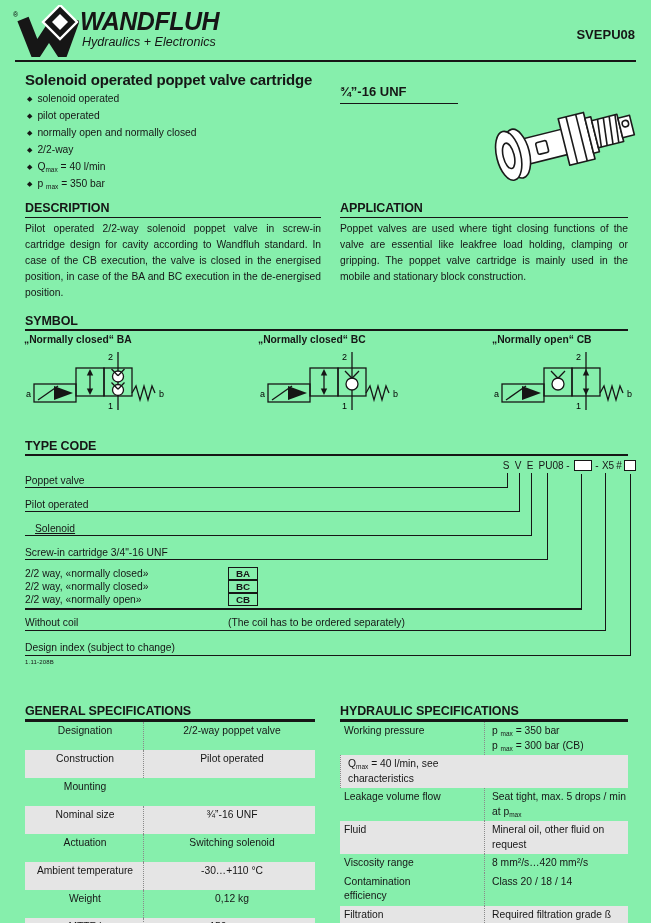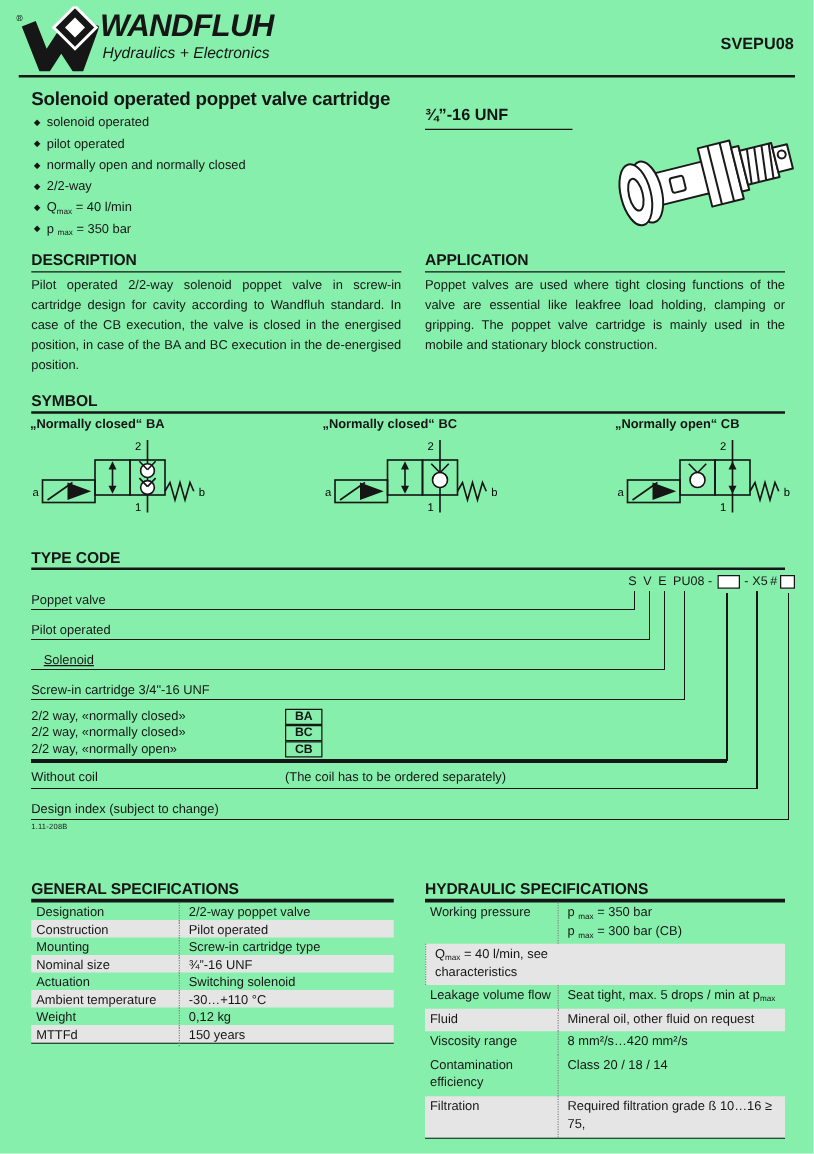--- a/index.html
+++ b/index.html
@@ -35,22 +35,22 @@
   .tc-label { position:absolute; font-size:10.3px; line-height:12px; white-space:nowrap; }
   .tc-code { position:absolute; font-size:10px; line-height:11px; top:4px; transform:translateX(-50%); white-space:nowrap; }
   .code-box { position:absolute; border:1px solid #161616; height:11px; top:4px; background:#fff; }
   .opt-box { position:absolute; width:30px; height:13px; border:1.5px solid #161616; font-size:9.8px; font-weight:bold; text-align:center; line-height:11px; }
   .footnote { position:absolute; font-size:6px; letter-spacing:0.2px; }
 
   
   .spec-table { position:absolute; border-bottom:1px solid #161616; font-size:10.3px; }
   .spec-row { display:grid; }
   .spec-row.shade { background:#e5e5e5; }
-  .gen .spec-row { grid-template-columns:118px 1fr; height:14px; }
-  .hyd .spec-row { grid-template-columns:106px 1fr; }
+  .gen .spec-row { grid-template-columns:118px 1fr; height:28px;text-align:center; }
+  .hyd .spec-row { grid-template-columns:106px 1fr;gap:38px; }
   .cell-label { padding:2px 2px 1px 4px; line-height:13.5px; }
   .cell-value { border-left:1px dotted #8a8a8a; padding:2px 2px 1px 7px; line-height:13.5px; }
   .hyd .cell-label, .hyd .cell-value { padding-top:2px; padding-bottom:2px; line-height:14.5px; }
   sub { font-size:6.5px; line-height:0; vertical-align:-2px; }
 </style>
 </head>
 <body>
 
 <div class="page">
 
@@ -247,21 +247,20 @@
     <div class="spec-row">
       <div class="cell-label">Designation</div>
       <div class="cell-value">2/2-way poppet valve</div>
     </div>
     <div class="spec-row shade">
       <div class="cell-label">Construction</div>
       <div class="cell-value">Pilot operated</div>
     </div>
     <div class="spec-row">
       <div class="cell-label">Mounting</div>
-      <div class="cell-value">Screw-in cartridge type</div>
     </div>
     <div class="spec-row shade">
       <div class="cell-label">Nominal size</div>
       <div class="cell-value">¾”-16 UNF</div>
     </div>
     <div class="spec-row">
       <div class="cell-label">Actuation</div>
       <div class="cell-value">Switching solenoid</div>
     </div>
     <div class="spec-row shade">

